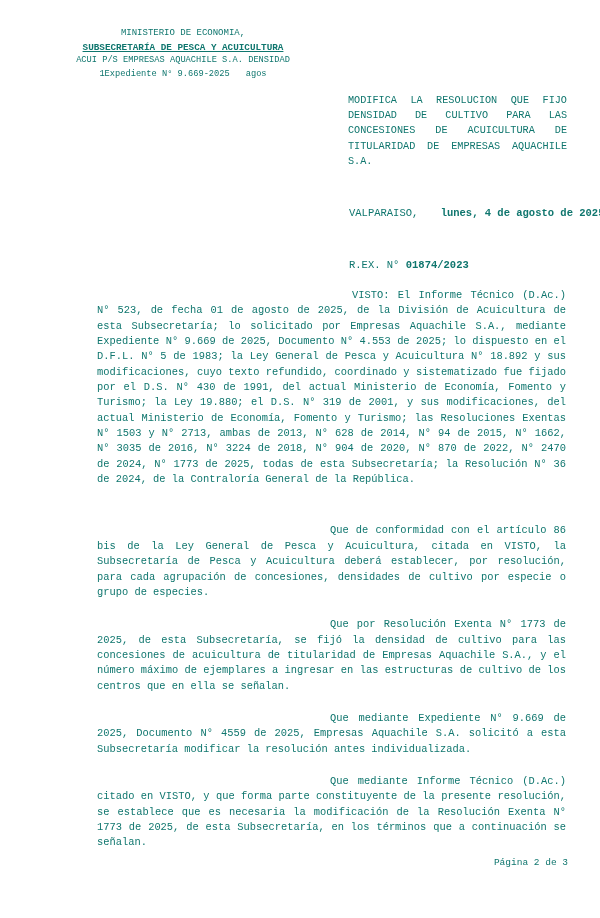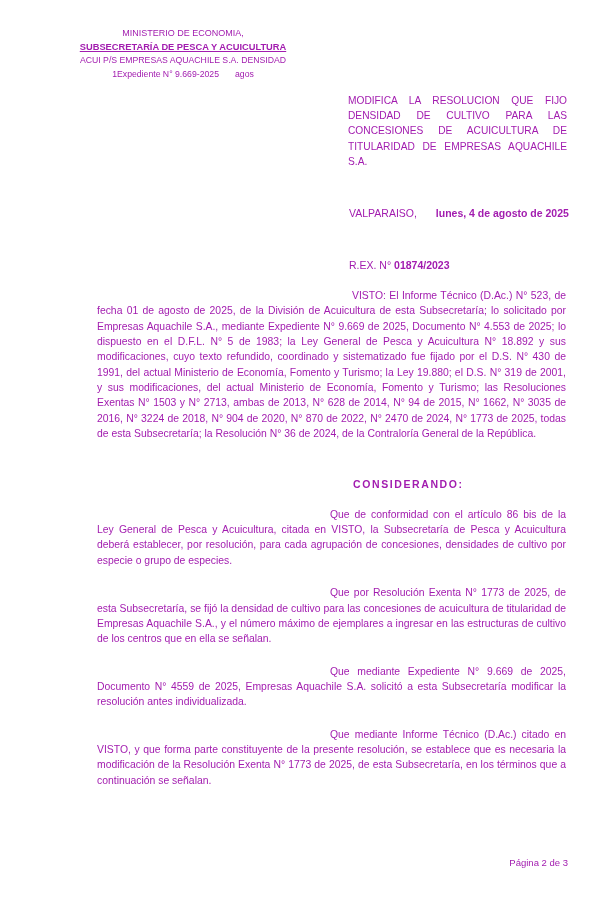--- a/index.html
+++ b/index.html
@@ -5,22 +5,22 @@
   html, body {
     margin: 0;
     padding: 0;
     background: #ffffff;
   }
   .page {
     position: relative;
     width: 600px;
     height: 918px;
     background: #ffffff;
-    font-family: Liberation Sans, sans-serif;
-    color: #a21caf;
+    font-family: Liberation Mono, monospace;
+    color: #0f766e;
     overflow: hidden;
   }
   
   .letterhead {
     position: absolute;
     left: 54px;
     top: 27px;
     width: 258px;
     text-align: center;
     font-size: 9px;
@@ -118,21 +118,20 @@
     <span class="date-bold">lunes, 4 de agosto de 2025</span>
   </div>
 
   <div class="res-line">
     <span>R.EX. N°</span>
     <span class="res-number">01874/2023</span>
   </div>
 
   <div class="body-text">
     <p class="para-visto">VISTO: El Informe Técnico (D.Ac.) N° 523, de fecha 01 de agosto de 2025, de la División de Acuicultura de esta Subsecretaría; lo solicitado por Empresas Aquachile S.A., mediante Expediente N° 9.669 de 2025, Documento N° 4.553 de 2025; lo dispuesto en el D.F.L. N° 5 de 1983; la Ley General de Pesca y Acuicultura N° 18.892 y sus modificaciones, cuyo texto refundido, coordinado y sistematizado fue fijado por el D.S. N° 430 de 1991, del actual Ministerio de Economía, Fomento y Turismo; la Ley 19.880; el D.S. N° 319 de 2001, y sus modificaciones, del actual Ministerio de Economía, Fomento y Turismo; las Resoluciones Exentas N° 1503 y N° 2713, ambas de 2013, N° 628 de 2014, N° 94 de 2015, N° 1662, N° 3035 de 2016, N° 3224 de 2018, N° 904 de 2020, N° 870 de 2022, N° 2470 de 2024, N° 1773 de 2025, todas de esta Subsecretaría; la Resolución N° 36 de 2024, de la Contraloría General de la República.</p>
-    <p class="considerando-heading">CONSIDERANDO:</p>
     <p class="para-considerando">Que de conformidad con el artículo 86 bis de la Ley General de Pesca y Acuicultura, citada en VISTO, la Subsecretaría de Pesca y Acuicultura deberá establecer, por resolución, para cada agrupación de concesiones, densidades de cultivo por especie o grupo de especies.</p>
     <p class="para-considerando">Que por Resolución Exenta N° 1773 de 2025, de esta Subsecretaría, se fijó la densidad de cultivo para las concesiones de acuicultura de titularidad de Empresas Aquachile S.A., y el número máximo de ejemplares a ingresar en las estructuras de cultivo de los centros que en ella se señalan.</p>
     <p class="para-considerando">Que mediante Expediente N° 9.669 de 2025, Documento N° 4559 de 2025, Empresas Aquachile S.A. solicitó a esta Subsecretaría modificar la resolución antes individualizada.</p>
     <p class="para-considerando">Que mediante Informe Técnico (D.Ac.) citado en VISTO, y que forma parte constituyente de la presente resolución, se establece que es necesaria la modificación de la Resolución Exenta N° 1773 de 2025, de esta Subsecretaría, en los términos que a continuación se señalan.</p>
   </div>
 
   <div class="footer">Página 2 de 3</div>
 
 </div>
 

